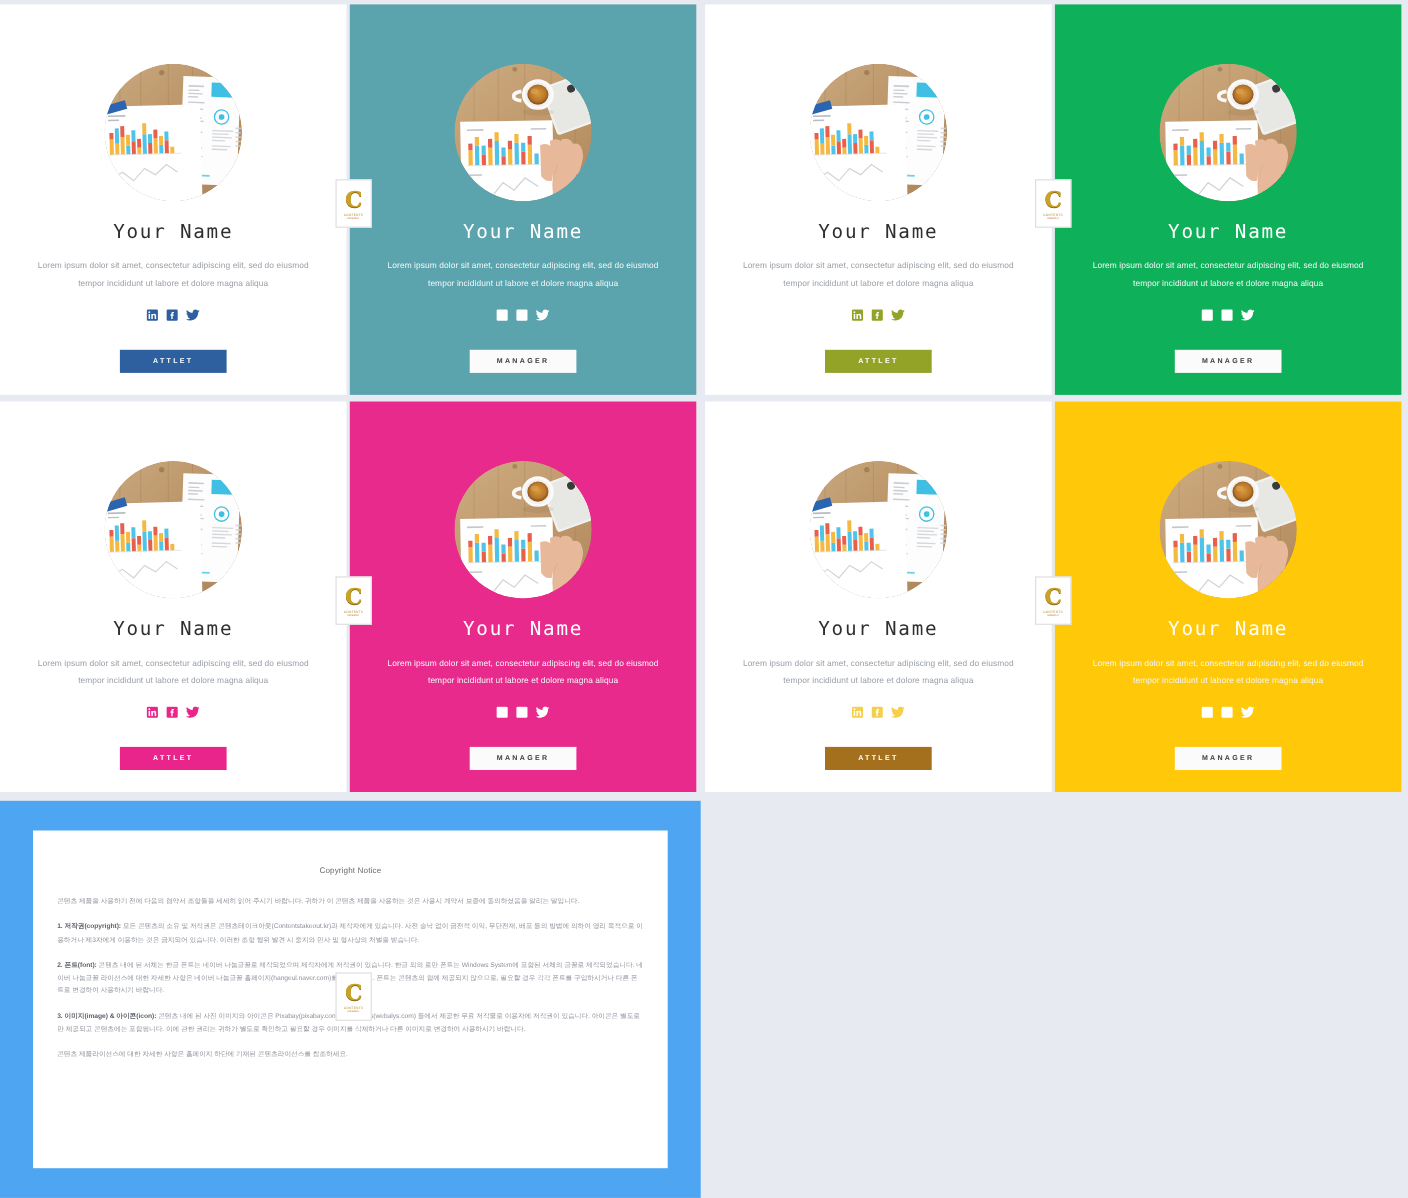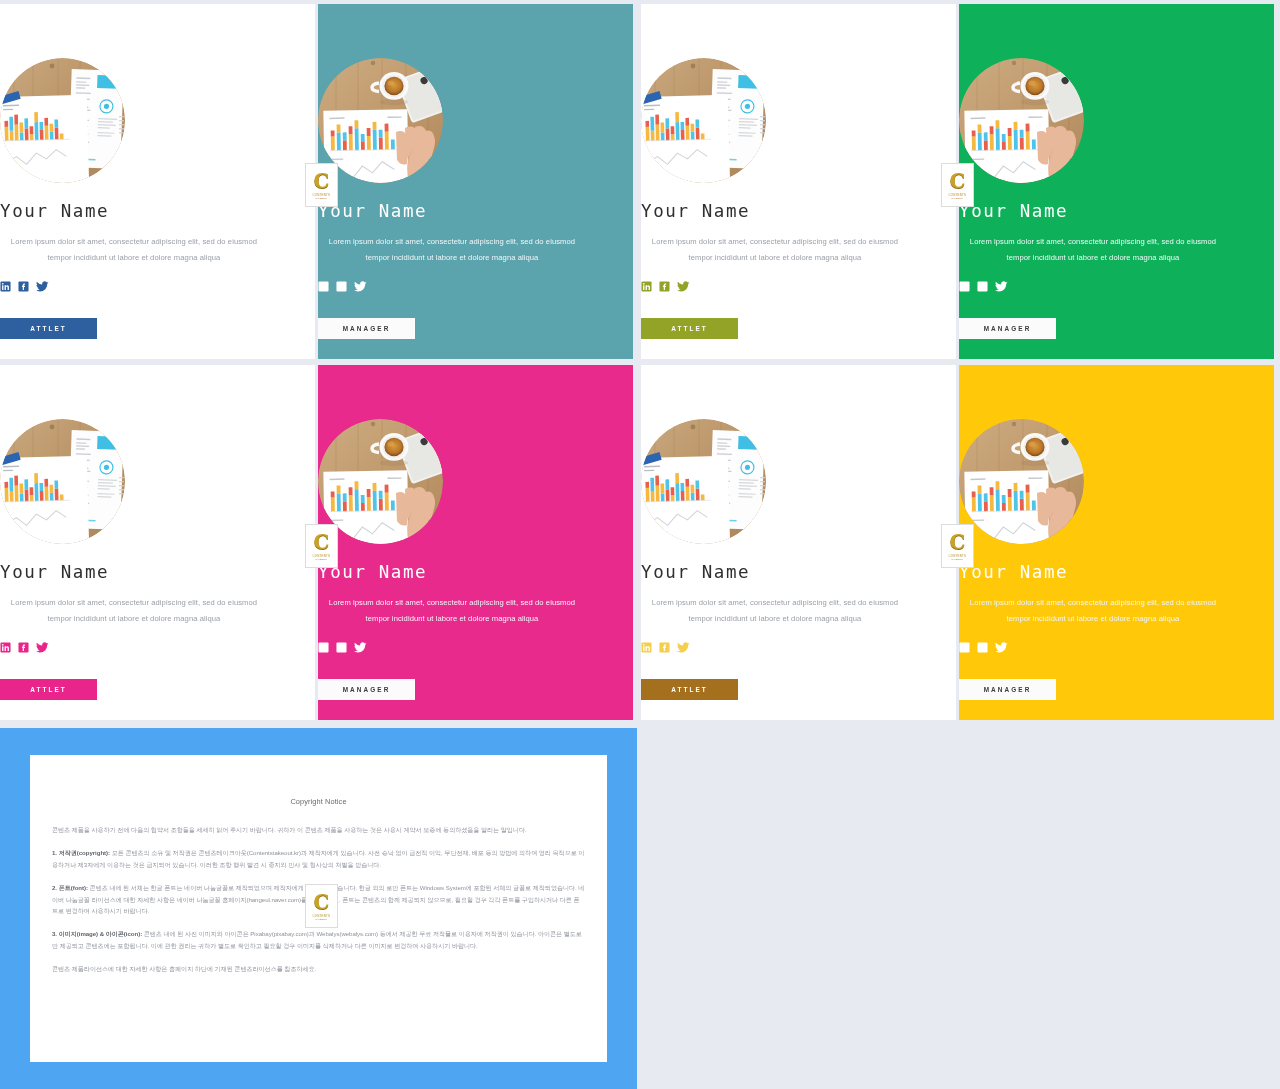--- a/index.html
+++ b/index.html
@@ -27,21 +27,21 @@
     height: 722px;
   }
 
   .card {
     position: absolute;
     width: 315px;
     height: 355px;
     overflow: hidden;
     display: flex;
     flex-direction: column;
-    align-items: flex-start;
+    align-items: center;
   }
 
   .card.r0 { top: 4px; }
   .card.r1 { top: 365px; }
   .card.c0 { left: 0px; }
   .card.c1 { left: 318px; }
   .card.c2 { left: 641px; }
   .card.c3 { left: 959px; }
 
   
@@ -179,21 +179,21 @@
     text-align: center;
     font-size: 11.5px;
     font-weight: 700;
     color: #2c2c2c;
     letter-spacing: -0.1px;
   }
   .copy-sub {
     text-align: center;
     font-size: 7.4px;
     color: #6a6a6a;
-    margin-top: 14px;
+    margin-top: 4px;
     letter-spacing: 0.1px;
   }
   .copy-body { margin-top: 18px; }
   .copy-p {
     font-size: 6.1px;
     line-height: 1.95;
     color: #8d929b;
     margin-bottom: 11px;
     letter-spacing: -0.05px;
     text-align: left;

